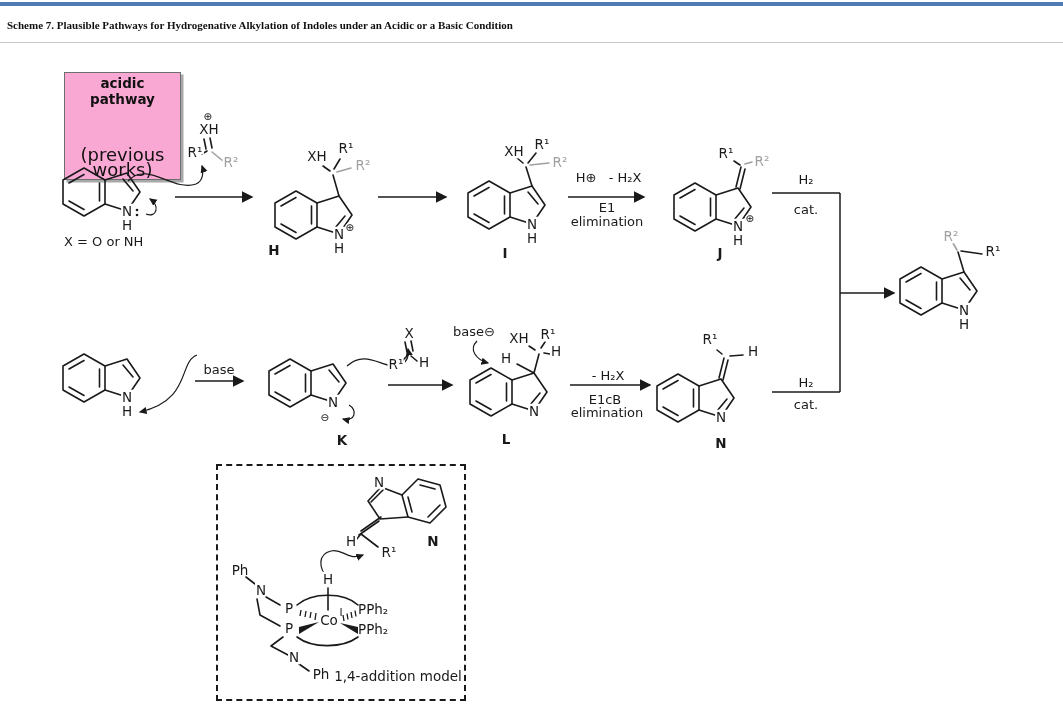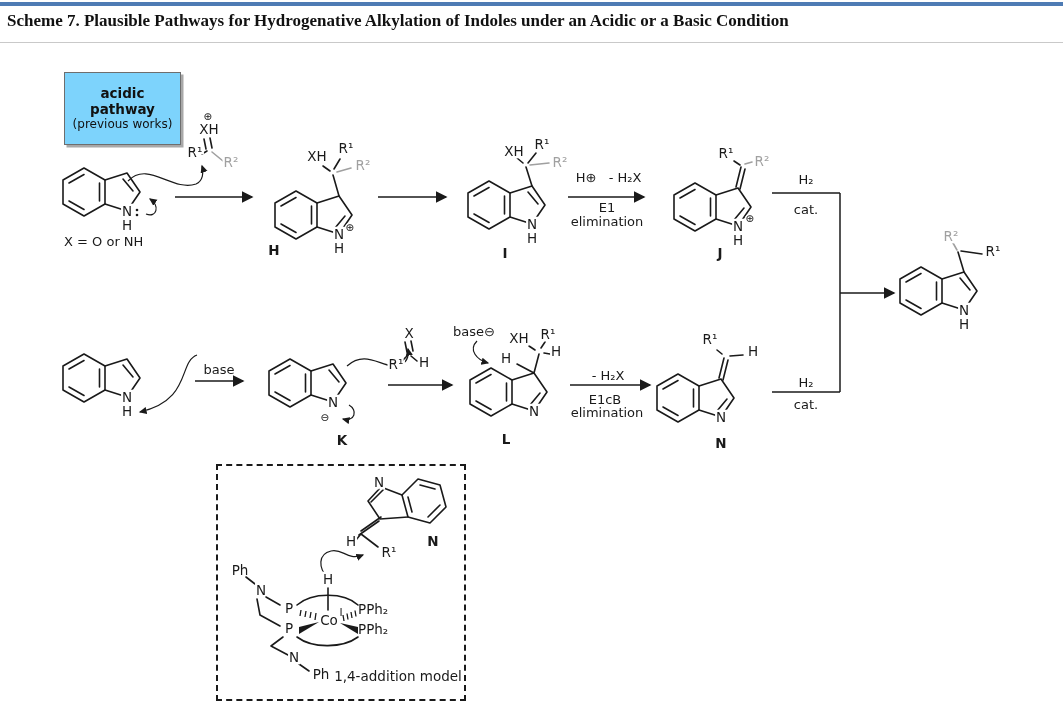--- a/index.html
+++ b/index.html
@@ -1,25 +1,25 @@
 <!DOCTYPE html>
 <html><head>
 <meta charset="utf-8">
 <style>
   html,body{margin:0;padding:0;background:#ffffff;}
   .page{position:relative;width:1063px;height:708px;background:#fff;overflow:hidden;
         font-family:"DejaVu Sans",sans-serif;}
   .top-rule{position:absolute;left:0;top:2px;width:1063px;height:4px;background:#4e7bb4;}
-  .scheme-title{position:absolute;left:7px;top:11px;width:1040px;
-        font-family:"Liberation Serif",serif;font-weight:bold;font-size:17px;color:#111;}
+  .scheme-title{position:absolute;left:7px;top:19px;width:1040px;
+        font-family:"Liberation Serif",serif;font-weight:bold;font-size:11px;color:#111;}
   .title-rule{position:absolute;left:0;top:42px;width:1063px;height:1px;background:#c9c9c9;}
   .pathway-box{position:absolute;width:117px;box-sizing:border-box;border:1.5px solid #6e6e6e;
-        background:#7dd3fc;box-shadow:2.5px 2.5px 0 #a8a8a8;text-align:center;padding:12px 2px;}
+        background:#f9a8d4;box-shadow:2.5px 2.5px 0 #a8a8a8;text-align:center;padding:2px 2px;}
   .pathway-box .pb-title{font-weight:bold;font-size:13.5px;color:#111;line-height:16px;}
-  .pathway-box .pb-sub{font-size:12px;color:#111;line-height:15px;}
+  .pathway-box .pb-sub{font-size:18px;color:#111;line-height:15px;margin-top:40px;}
   .box-acidic{left:64px;top:72px;}
   .box-basic{left:64px;top:286px;}
   .model-box{position:absolute;left:216px;top:464px;width:250px;height:237px;
         border:2px dashed #1a1a1a;box-sizing:border-box;background:transparent;}
   svg.scheme{position:absolute;left:0;top:0;}
   .b{stroke:#1a1a1a;stroke-width:1.6;fill:none;stroke-linecap:round;stroke-linejoin:round;}
   .bg{stroke:#a0a0a0;stroke-width:1.6;fill:none;stroke-linecap:round;}
   .arr{stroke:#1a1a1a;stroke-width:1.5;fill:none;}
   .carr{stroke:#1a1a1a;stroke-width:1.2;fill:none;}
   text{font-family:"DejaVu Sans",sans-serif;fill:#1a1a1a;}

